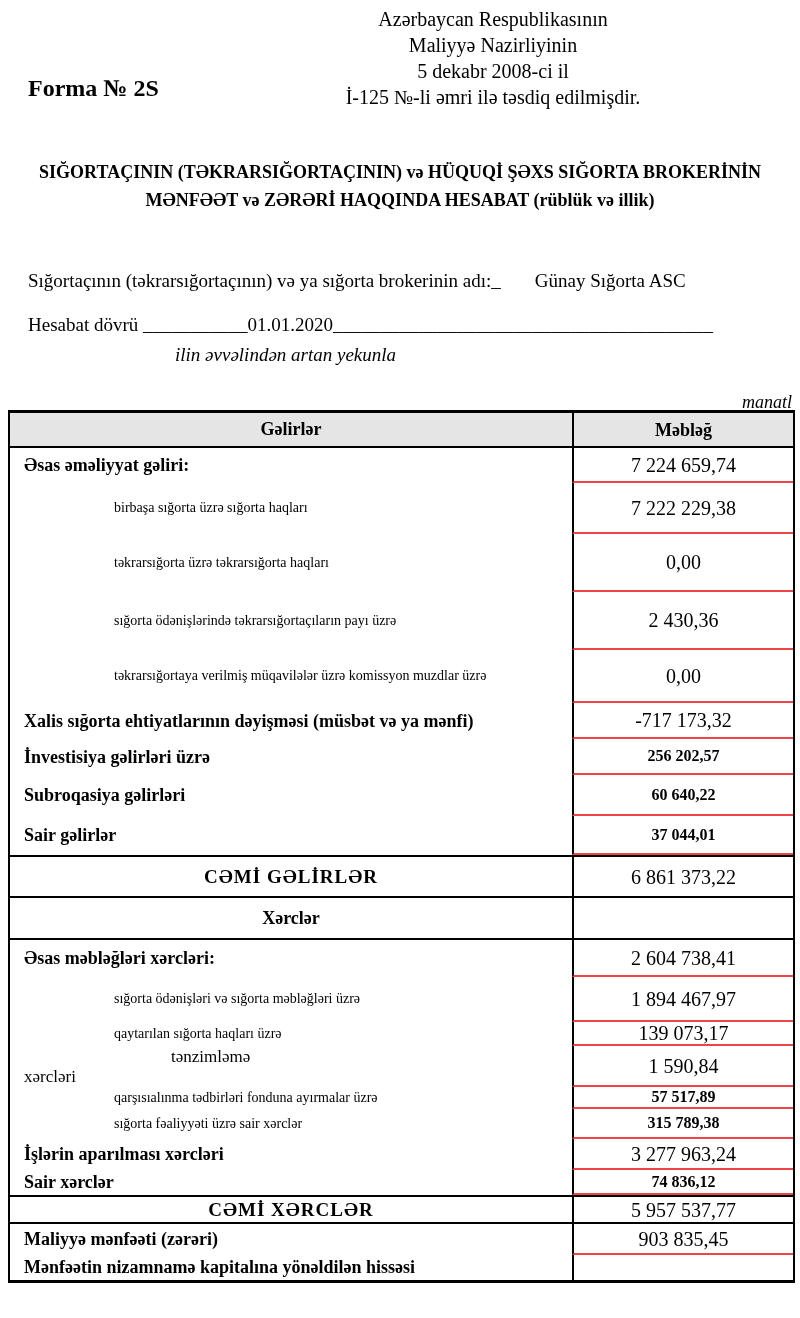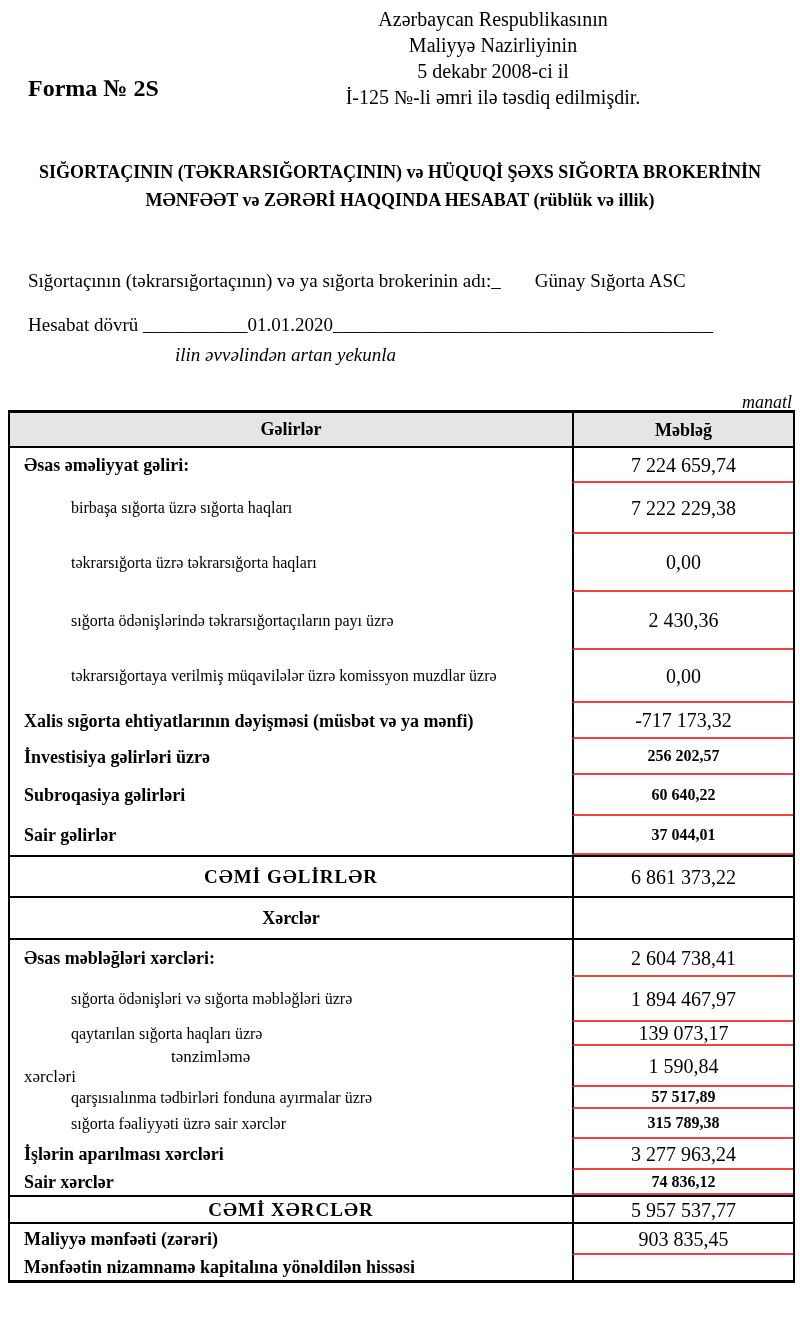--- a/index.html
+++ b/index.html
@@ -28,21 +28,21 @@
   .td-l{width:562px;box-sizing:border-box;display:flex;flex-direction:column;
     justify-content:center;padding-left:14px;font-size:18px;line-height:1.15;}
   .td-r{flex:1;box-sizing:border-box;border-left:2px solid #000;
     display:flex;align-items:center;justify-content:center;text-align:center;
     border-bottom:2px solid #ef4444;line-height:1;}
   .hdr{height:35px;background:#e5e5e5;border-bottom:2px solid #000;}
   .hdr .td-l,.hdr .td-r{justify-content:center;align-items:center;text-align:center;
     font-weight:bold;font-size:18px;border-bottom:none;}
   .hdr .td-l{flex-direction:row;padding-left:0;}
   .lbl-b{font-weight:bold;}
-  .lbl-sub{padding-left:61px;font-size:16px;font-weight:normal;padding-right:20px;}
+  .lbl-sub{padding-left:104px;font-size:14px;font-weight:normal;padding-right:20px;}
   .lbl-cemi{align-items:center;padding-left:0;font-size:19px;font-weight:bold;
     letter-spacing:1px;border-radius:6px;}
   .v-lg{font-size:20px;}
   .v-sm{font-size:16px;font-weight:bold;}
   .row-full{border-top:2px solid #000;border-bottom:2px solid #000;}
   .row-sect{border-bottom:2px solid #000;}
   .row-full .td-r,.row-sect .td-r,.row-last .td-r{border-bottom:none;}
   .row-last{border-bottom:3px solid #000;}
   .ind2-a{padding-left:147px;font-size:17px;}
   .ind2-b{font-size:17px;}

